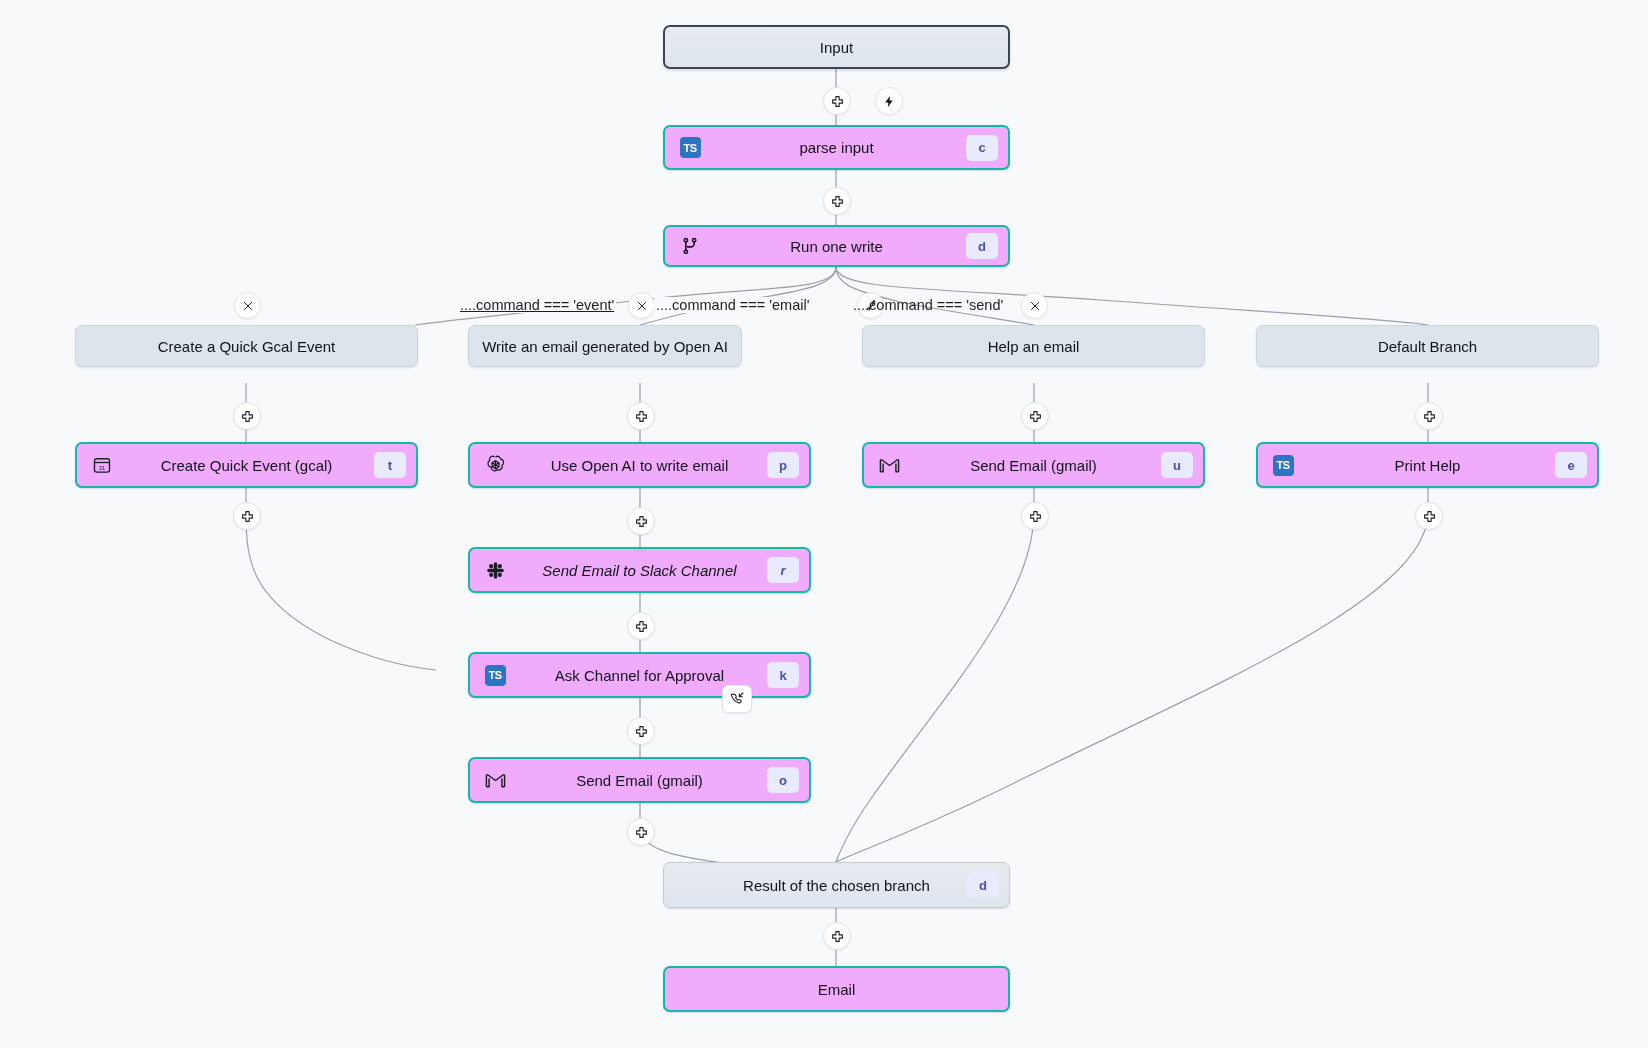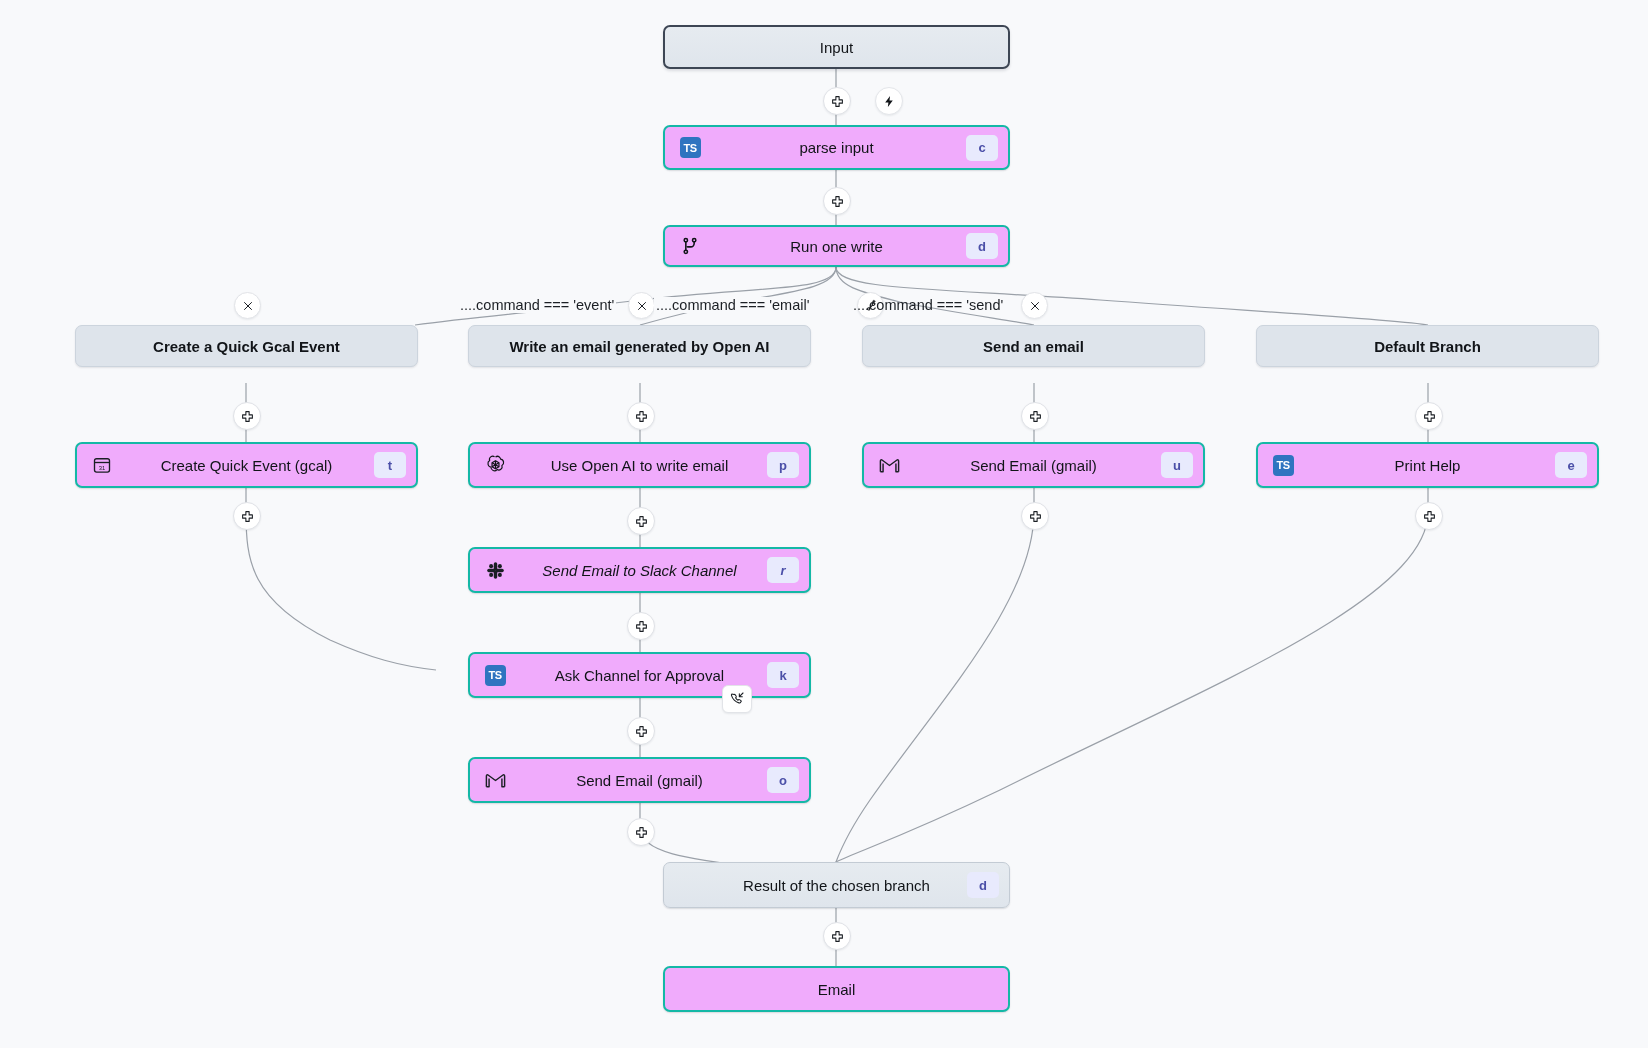--- a/index.html
+++ b/index.html
@@ -35,21 +35,20 @@
     border:1px solid #c3cbd4;
   }
   .node.endpoint.strong{
     border:2px solid #3d4654;
     box-shadow:0 2px 3px rgba(16,24,40,.12);
   }
   .node.branchhead{
     background:#dee4eb;
     border:1px solid #ccd4dd;
     box-shadow:0 1px 2px rgba(16,24,40,.10);
-    font-weight:bold;
   }
 
   
   .nicon{
     position:absolute;left:13px;top:50%;transform:translateY(-50%);
     width:24px;height:24px;display:flex;align-items:center;justify-content:center;
   }
   .nicon svg{display:block;}
 
   
@@ -210,32 +209,32 @@
 
   <div class="xchip" style="left:857px;top:292px;">
     <svg width="14" height="14" viewBox="0 0 24 24" fill="none" stroke="#111418" stroke-width="1.8" stroke-linecap="round">
       <circle cx="8" cy="17" r="2"></circle>
         <circle cx="16" cy="9" r="2"></circle>
       <path d="M9.4 15.6L14.6 10.4"></path>
       <path d="M17 2v4M15 4h4"></path>
     </svg>
   </div>
 
-  <div class="cond" style="left:458px;top:297px;">....command === 'event'</div>
+  <div class="cond" style="left:458px;top:297px;text-decoration:underline;">....command === 'event'</div>
   <div class="cond" style="left:654px;top:297px;">....command === 'email'</div>
   <div class="cond" style="left:851px;top:297px;background:transparent;">....command === 'send'</div>
 
   <div class="node branchhead" style="left:75px;top:325px;width:343px;height:42px;">
     <span class="label">Create a Quick Gcal Event</span>
   </div>
-  <div class="node branchhead" style="left:468px;top:325px;width:343px;height:42px;">
+  <div class="node branchhead" style="left:468px;top:325px;width:274px;height:42px;">
     <span class="label">Write an email generated by Open AI</span>
   </div>
   <div class="node branchhead" style="left:862px;top:325px;width:343px;height:42px;">
-    <span class="label">Send an email</span>
+    <span class="label">Help an email</span>
   </div>
   <div class="node branchhead" style="left:1256px;top:325px;width:343px;height:42px;">
     <span class="label">Default Branch</span>
   </div>
 
   <div class="handle" style="left:233px;top:402px;">
     <svg width="13" height="13" viewBox="0 0 24 24">
       <path d="M9 3h6v6h6v6h-6v6H9v-6H3V9h6z" fill="none" stroke="#1b1f24" stroke-width="2" stroke-linejoin="round"></path>
     </svg>
   </div>

